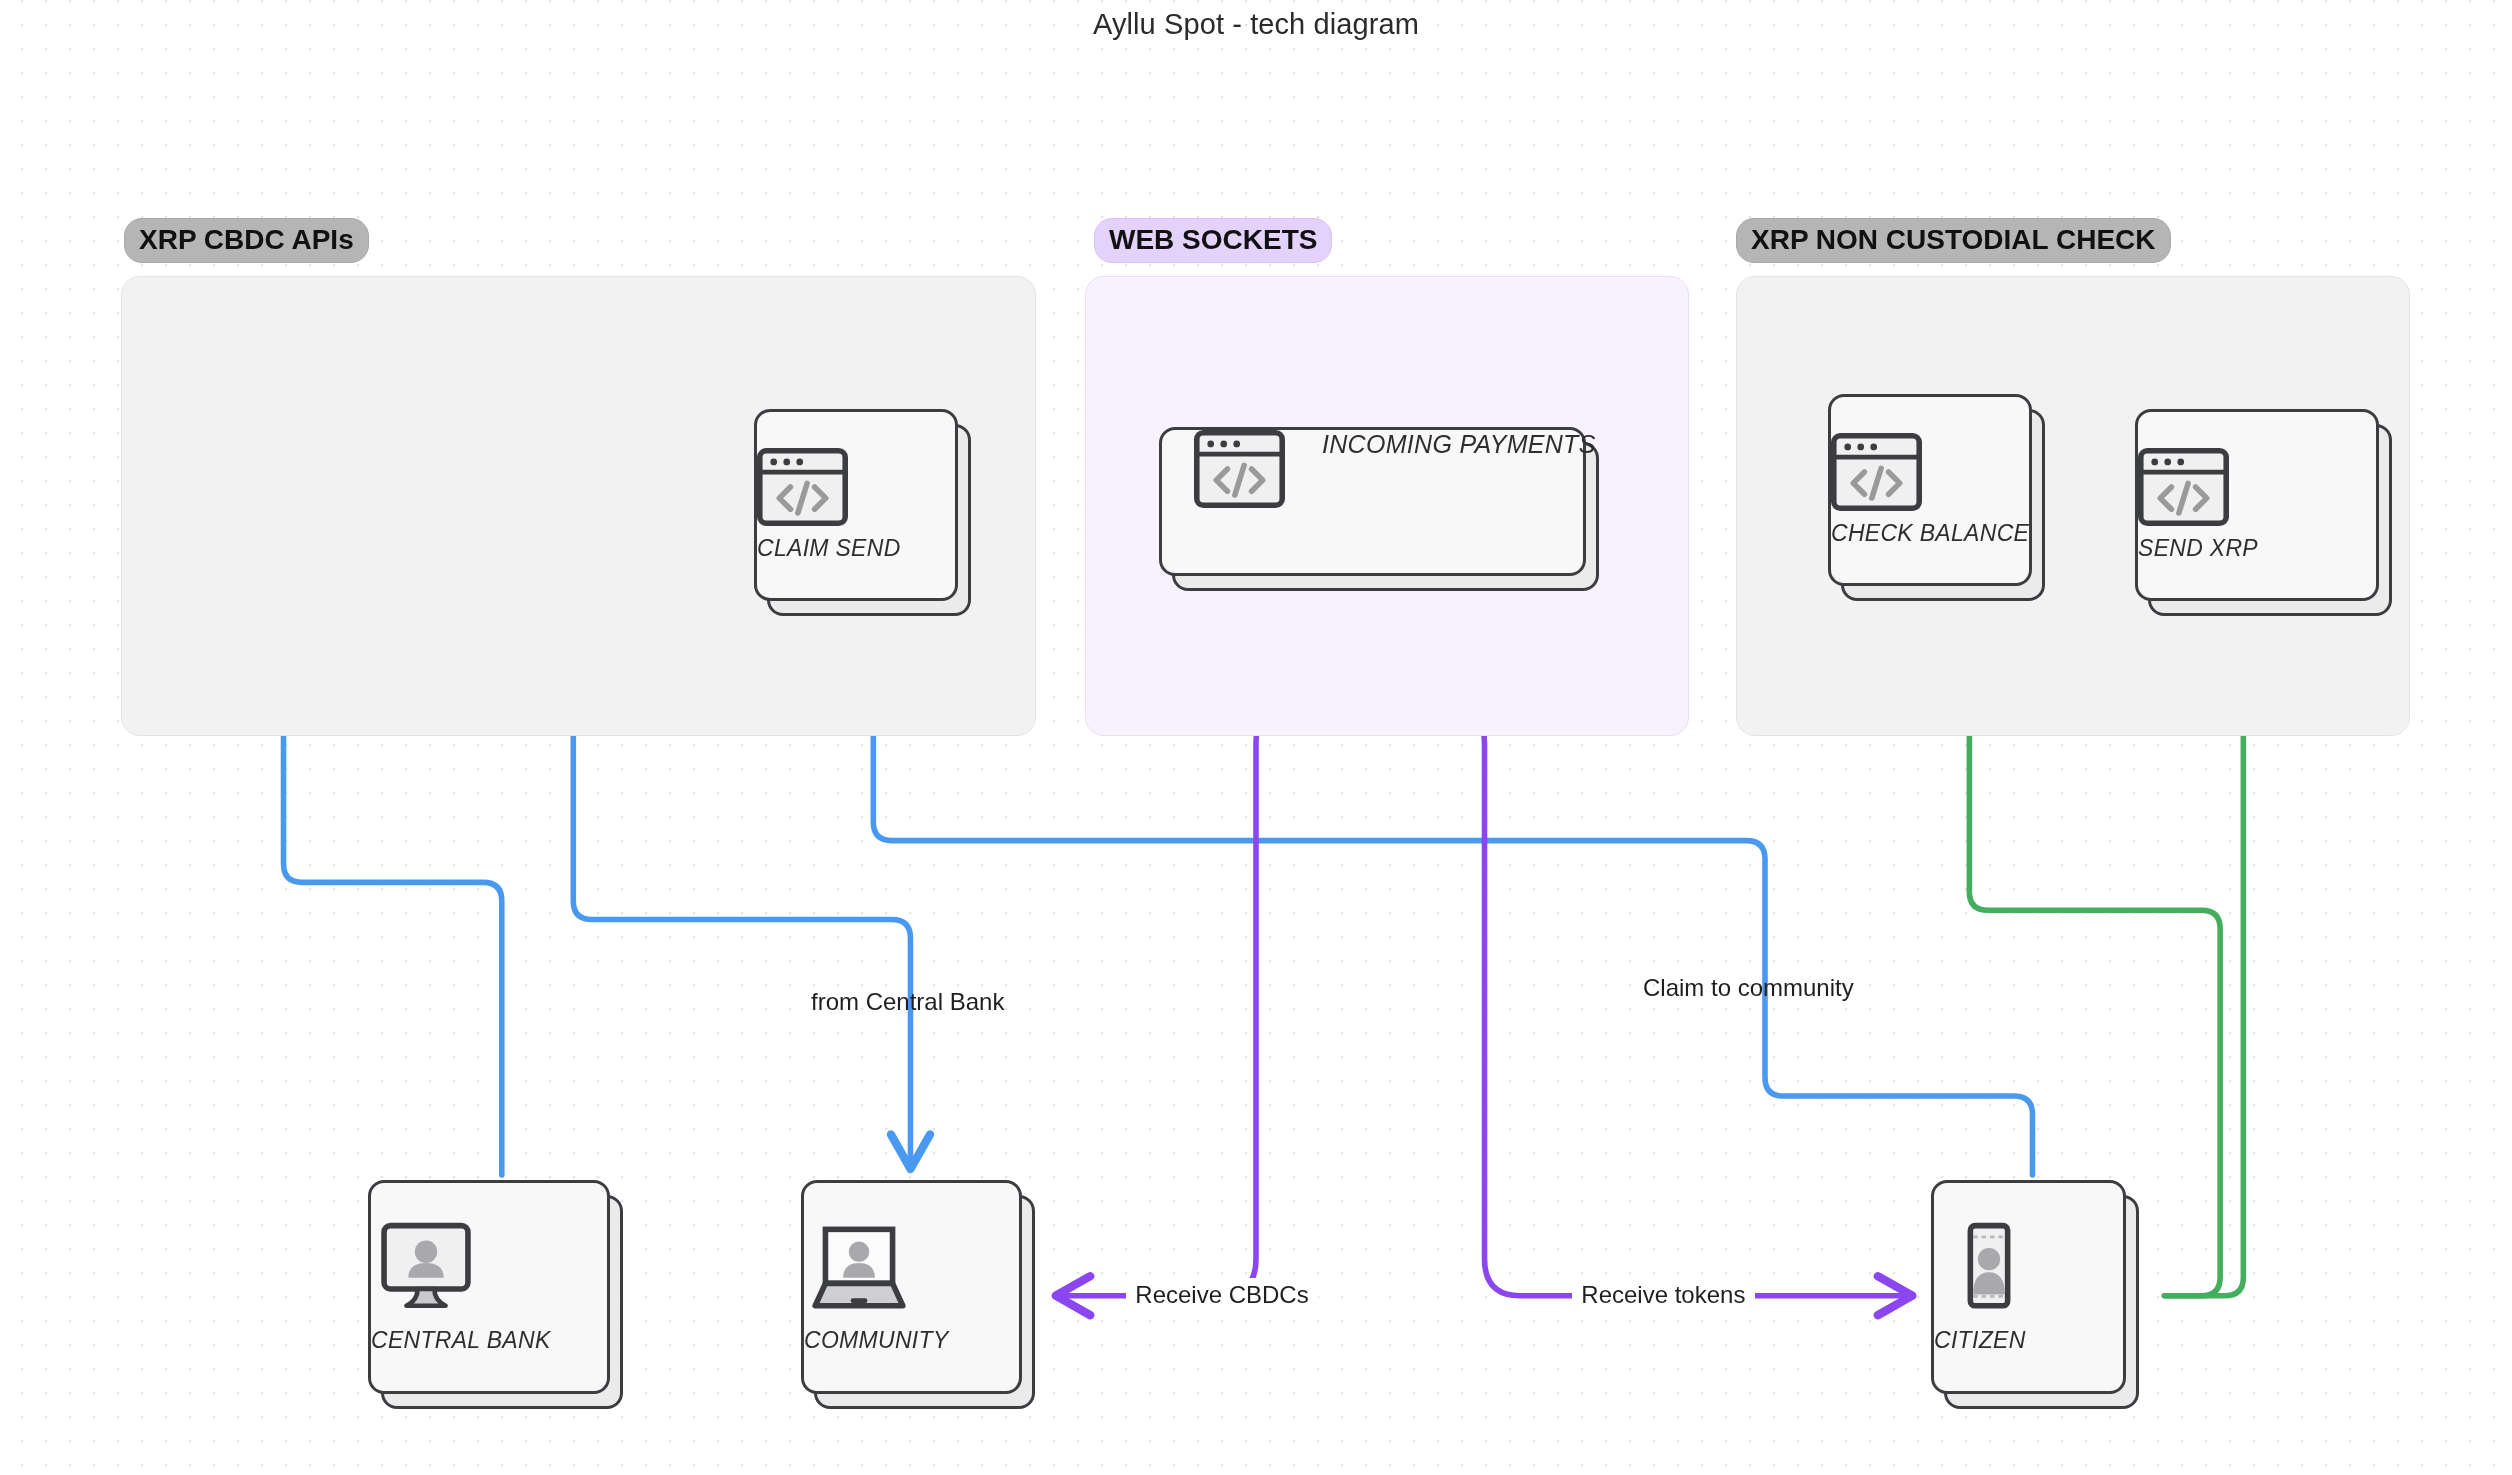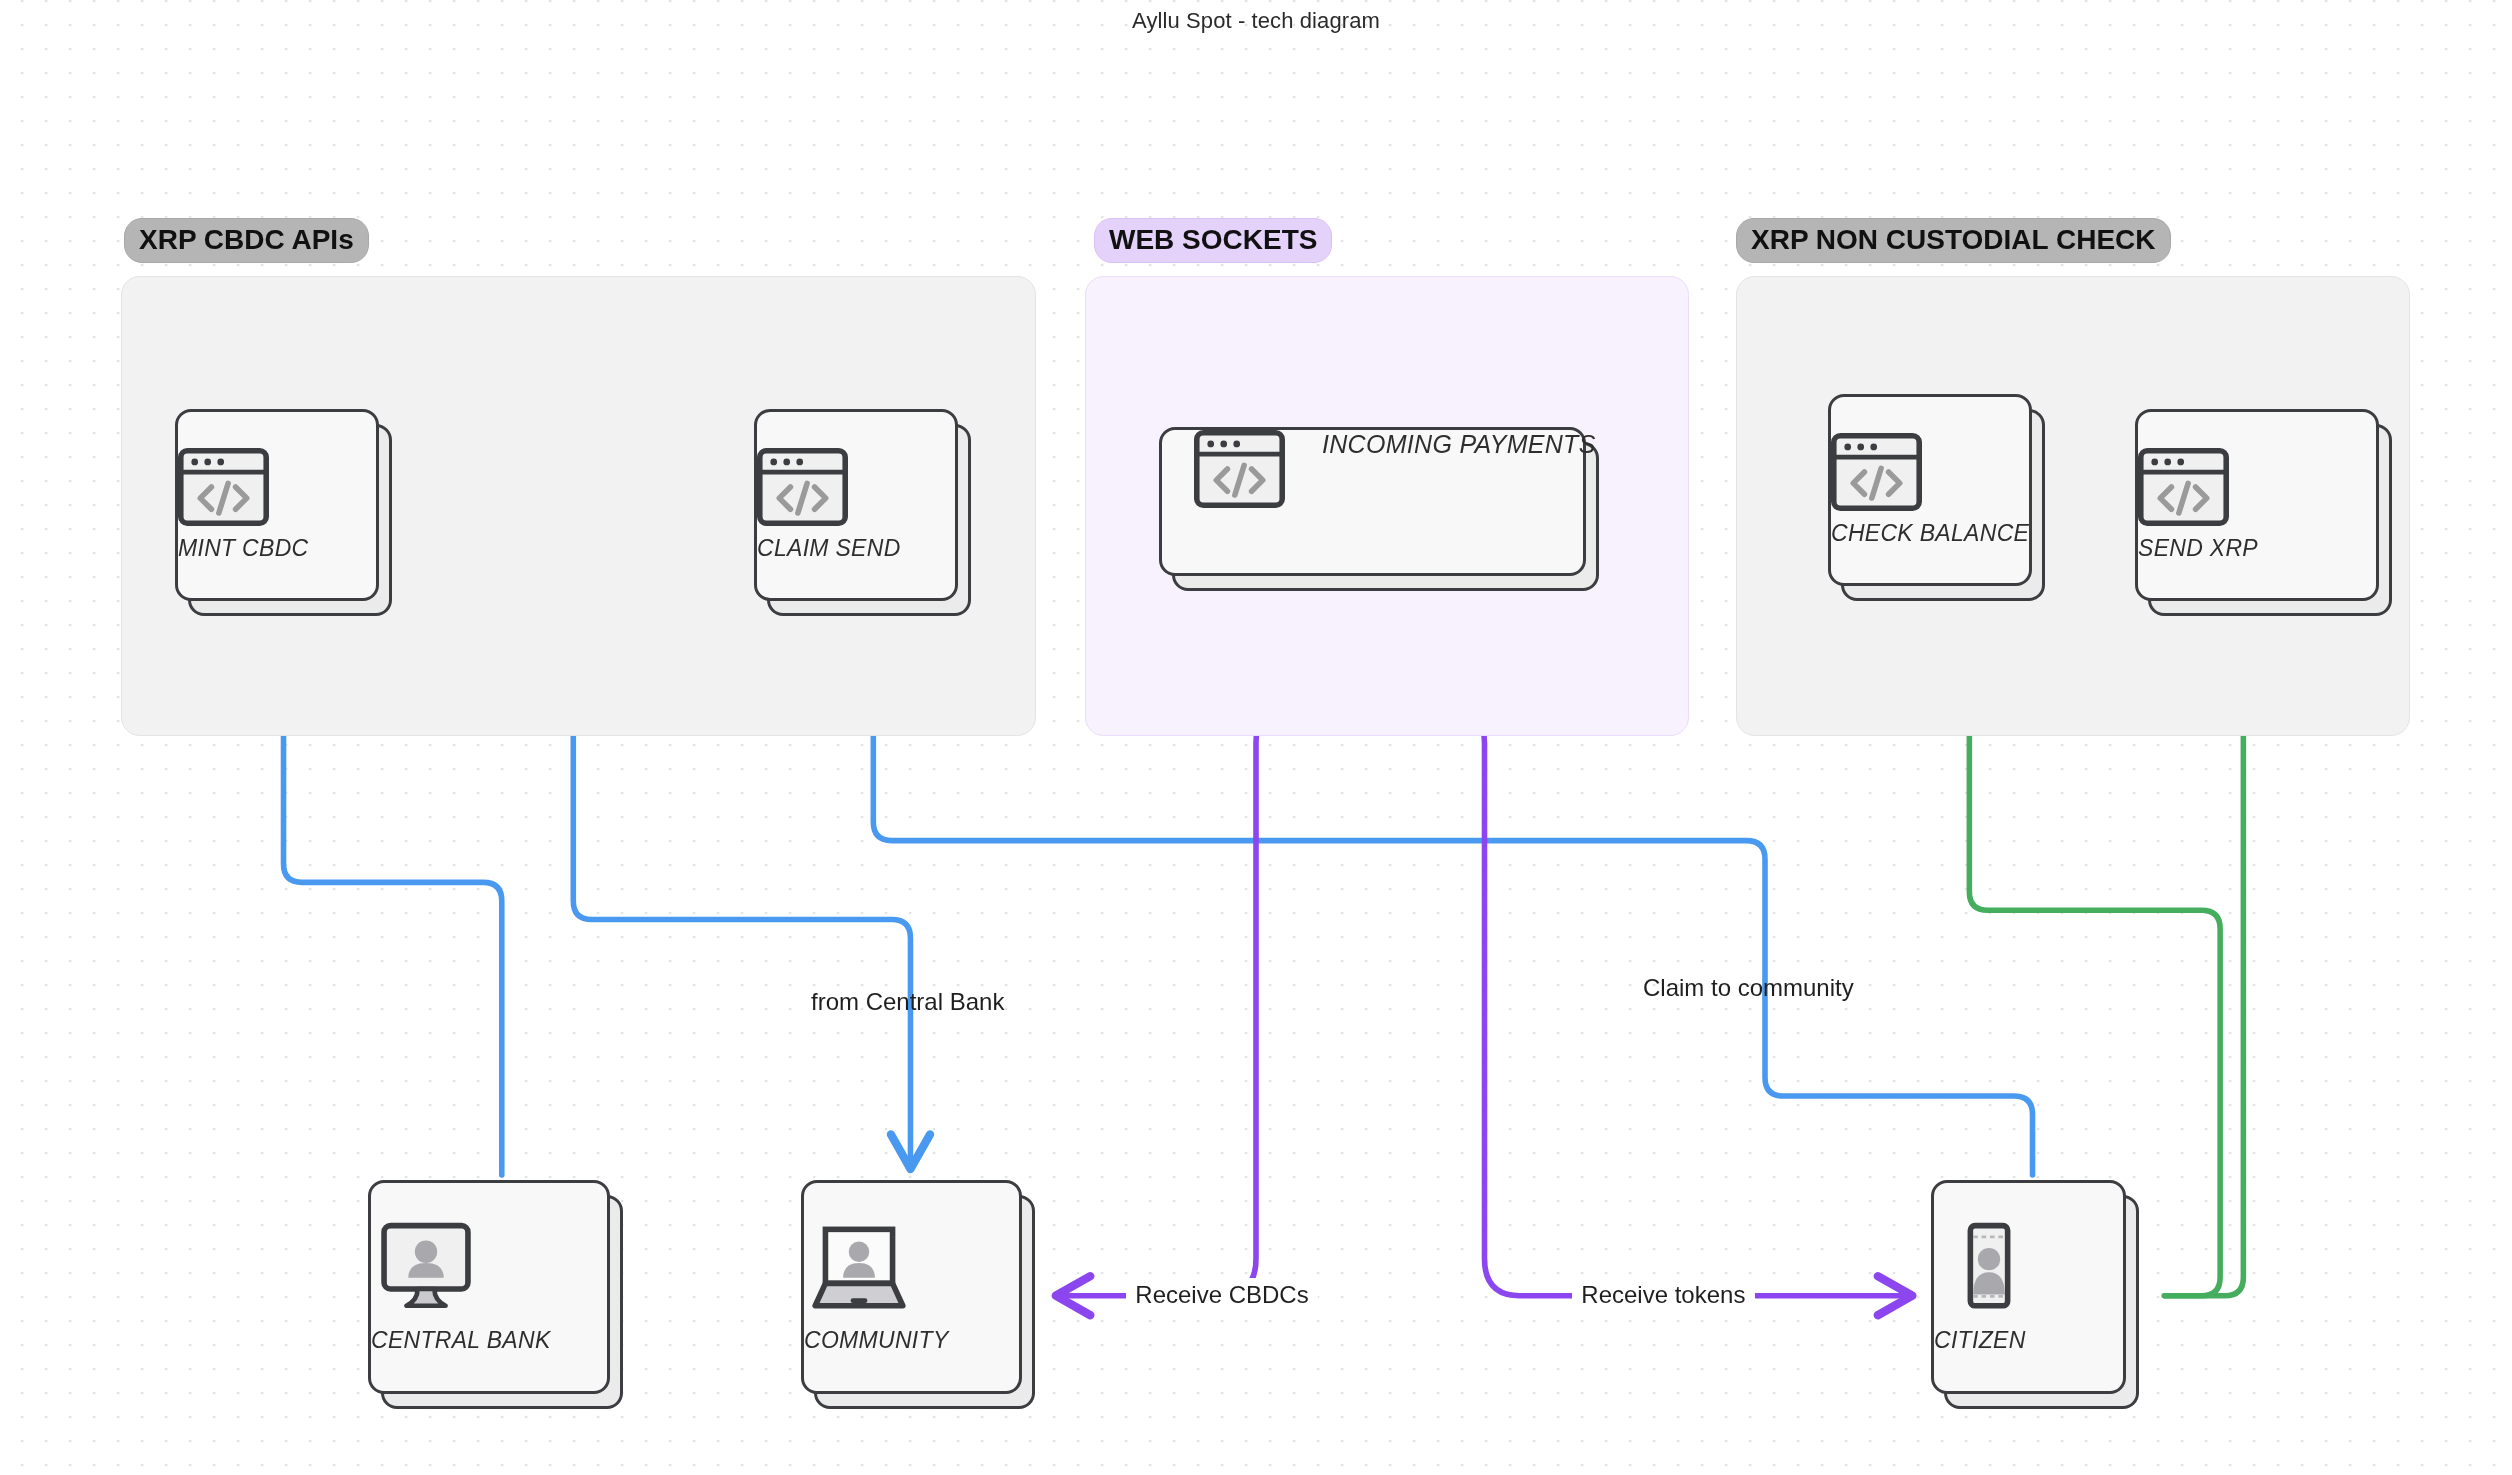--- a/index.html
+++ b/index.html
@@ -22,21 +22,21 @@
     overflow: hidden;
   }
 
   
   #diagram-title {
     position: absolute;
     left: 0;
     top: 8.4px;
     width: 2512px;
     text-align: center;
-    font-size: 22px;
+    font-size: 29px;
     color: #2b2b2b;
     letter-spacing: 0.1px;
   }
 
   
   .group-box {
     position: absolute;
     border-radius: 18.6px;
     box-sizing: border-box;
   }
@@ -168,34 +168,20 @@
   </svg>
 
   <div class="group-box group-gray" style="left:121px;  top:276px; width:915px; height:460px;"></div>
   <div class="group-box group-purple" style="left:1085px; top:276px; width:604px; height:460px;"></div>
   <div class="group-box group-gray" style="left:1736px; top:276px; width:674px; height:460px;"></div>
 
   <div class="group-label label-gray" style="left:124px;  top:218px;">XRP CBDC APIs</div>
   <div class="group-label label-purple" style="left:1094px; top:218px;">WEB SOCKETS</div>
   <div class="group-label label-gray" style="left:1736px; top:218px;">XRP NON CUSTODIAL CHECK</div>
 
-  <div class="node" style="left:175px; top:409px; width:204px; height:192px;">
-    <div class="stack"></div>
-    <div class="face">
-      <svg class="code-icon" viewBox="0 0 98 84">
-        <rect x="3" y="3" width="92" height="78" rx="7" fill="#f0f0f0" stroke="#3b3d41" stroke-width="6"></rect>
-        <path d="M3,26 H95" stroke="#3b3d41" stroke-width="5"></path>
-        <circle cx="18" cy="15" r="3.6" fill="#3b3d41"></circle>
-          <circle cx="32" cy="15" r="3.6" fill="#3b3d41"></circle>
-          <circle cx="46" cy="15" r="3.6" fill="#3b3d41"></circle>
-        <path d="M36,42 L24,54 L36,66 M62,42 L74,54 L62,66 M54,38 L44,70" fill="none" stroke="#9a9a9a" stroke-width="6" stroke-linecap="round" stroke-linejoin="round"></path>
-      </svg>
-      <div class="node-label">MINT CBDC</div>
-    </div>
-  </div>
 
 
   <div class="node" style="left:754px; top:409px; width:204px; height:192px;">
     <div class="stack"></div>
     <div class="face">
       <svg class="code-icon" viewBox="0 0 98 84">
         <rect x="3" y="3" width="92" height="78" rx="7" fill="#f0f0f0" stroke="#3b3d41" stroke-width="6"></rect>
         <path d="M3,26 H95" stroke="#3b3d41" stroke-width="5"></path>
         <circle cx="18" cy="15" r="3.6" fill="#3b3d41"></circle>
           <circle cx="32" cy="15" r="3.6" fill="#3b3d41"></circle>

